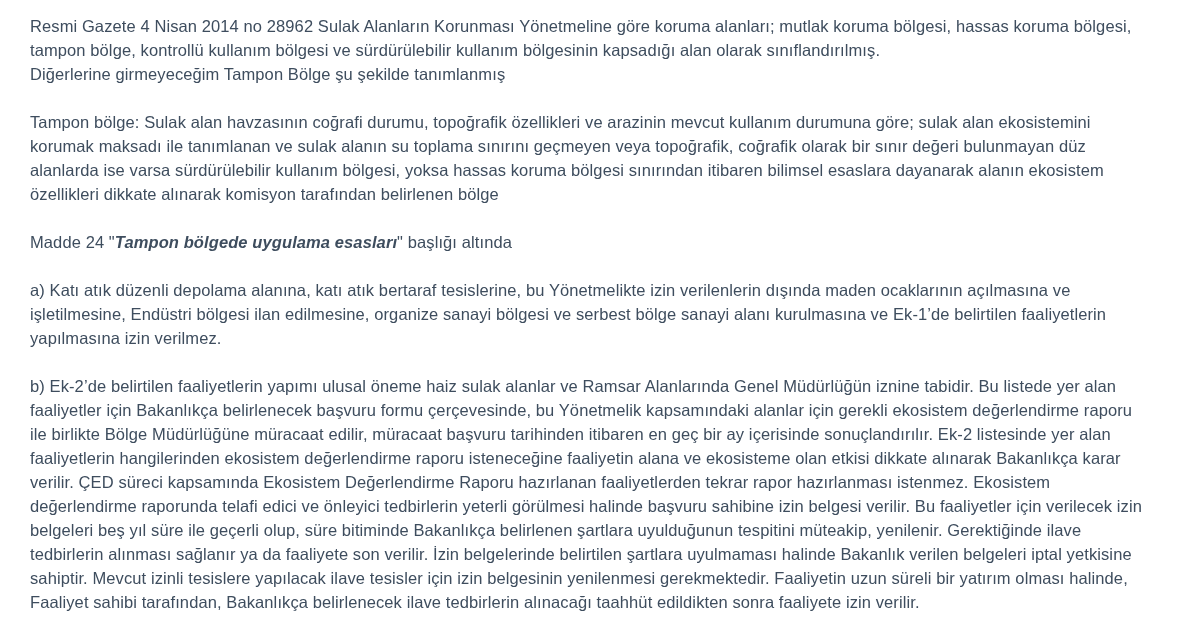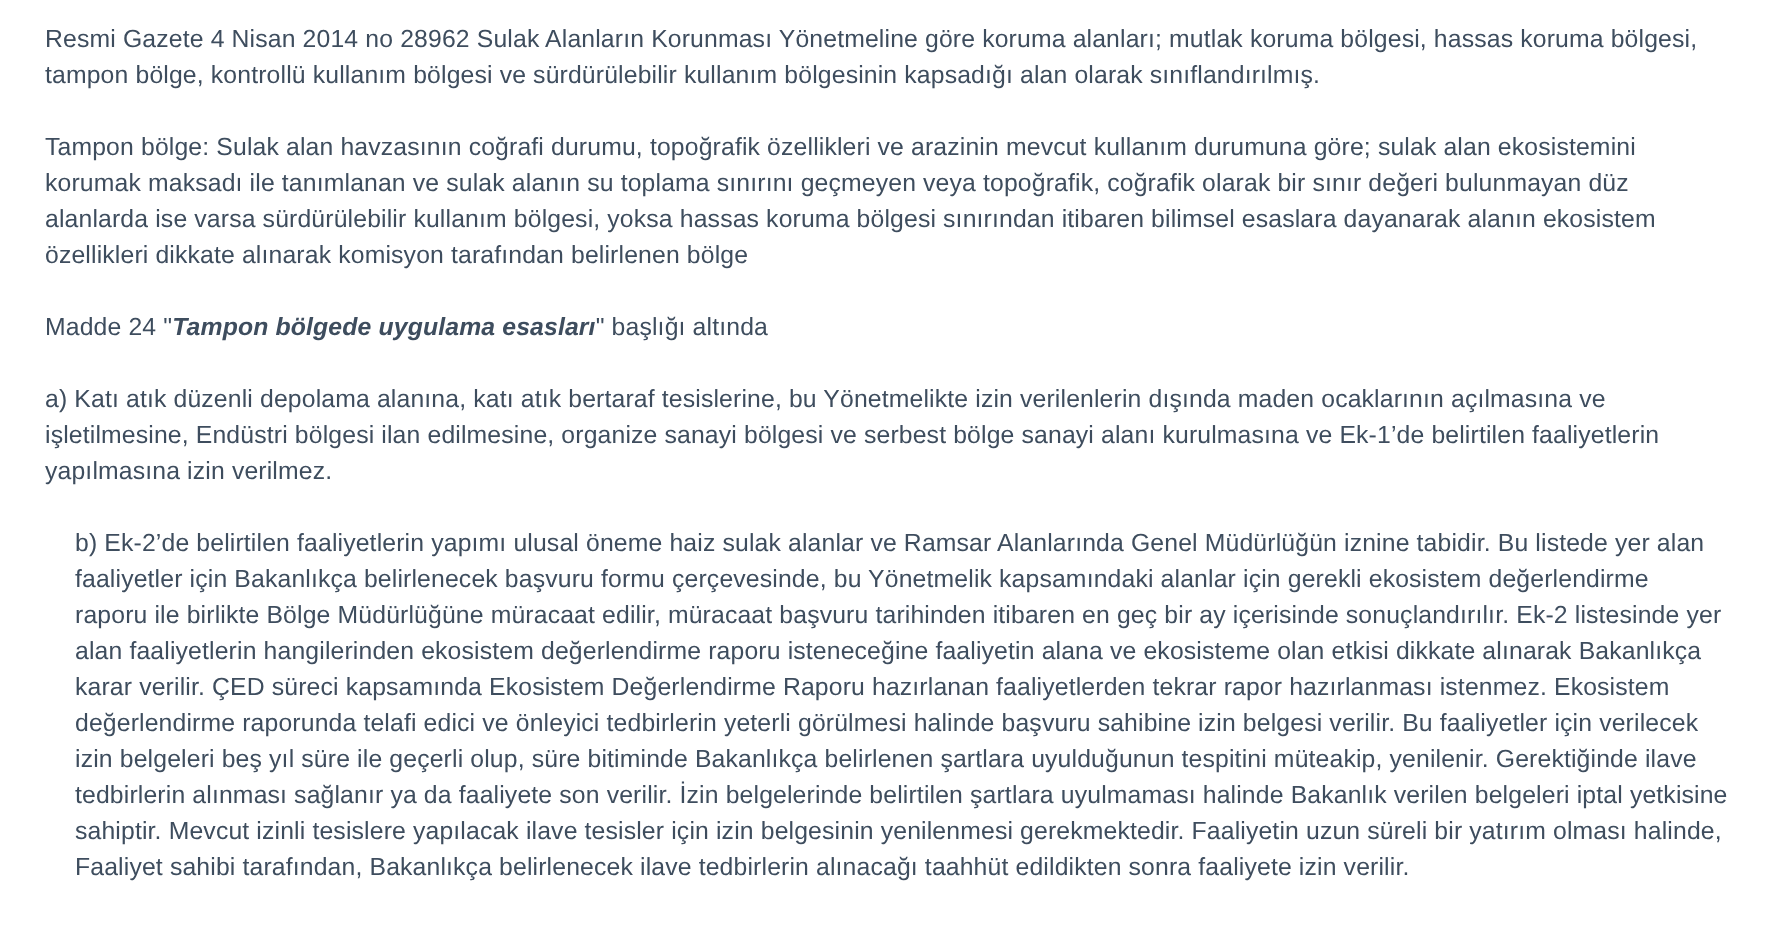--- a/index.html
+++ b/index.html
@@ -19,34 +19,34 @@
     padding: 14px 28px 20px 30px;
     font-size: 16.5px;
     line-height: 24px;
     letter-spacing: 0.1px;
   }
   .post p {
     margin: 0 0 24px 0;
   }
   .post p:last-child {
     margin-bottom: 0;
-    margin-left: 20px;
   }
   strong {
     font-weight: 700;
     font-style: italic;
   }
 </style>
 </head>
 <body>
 
 <main class="post">
 
   <p>
     <span>Resmi Gazete 4 Nisan 2014 no 28962 Sulak Alanların Korunması Yönetmeline göre koruma alanları; mutlak koruma bölgesi, hassas koruma bölgesi, tampon bölge, kontrollü kullanım bölgesi ve sürdürülebilir kullanım bölgesinin kapsadığı alan olarak sınıflandırılmış.</span><br>
+    <span>Diğerlerine girmeyeceğim Tampon Bölge şu şekilde tanımlanmış</span>
   </p>
 
   <p>Tampon bölge: Sulak alan havzasının coğrafi durumu, topoğrafik özellikleri ve arazinin mevcut kullanım durumuna göre; sulak alan ekosistemini korumak maksadı ile tanımlanan ve sulak alanın su toplama sınırını geçmeyen veya topoğrafik, coğrafik olarak bir sınır değeri bulunmayan düz alanlarda ise varsa sürdürülebilir kullanım bölgesi, yoksa hassas koruma bölgesi sınırından itibaren bilimsel esaslara dayanarak alanın ekosistem özellikleri dikkate alınarak komisyon tarafından belirlenen bölge</p>
 
   <p>
     <span>Madde 24 "</span><strong>Tampon bölgede uygulama esasları</strong><span>" başlığı altında</span>
   </p>
 
   <p>a) Katı atık düzenli depolama alanına, katı atık bertaraf tesislerine, bu Yönetmelikte izin verilenlerin dışında maden ocaklarının açılmasına ve işletilmesine, Endüstri bölgesi ilan edilmesine, organize sanayi bölgesi ve serbest bölge sanayi alanı kurulmasına ve Ek-1’de belirtilen faaliyetlerin yapılmasına izin verilmez.</p>
 

